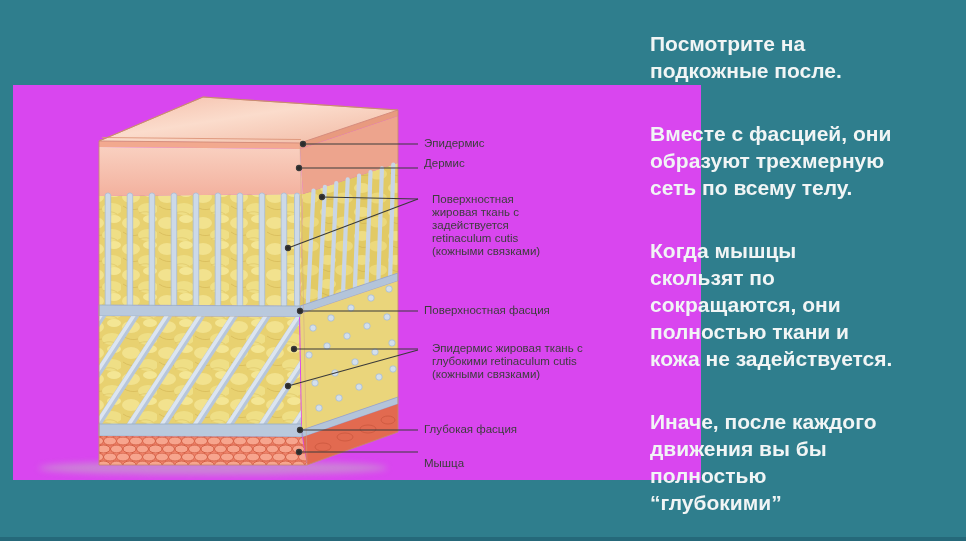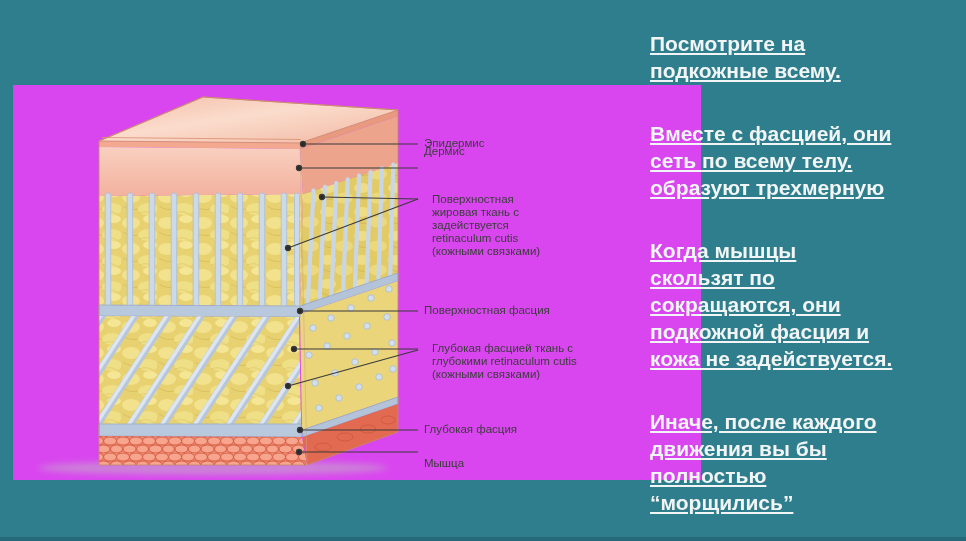--- a/index.html
+++ b/index.html
@@ -14,21 +14,21 @@
   .figure-panel svg{position:absolute;left:0;top:0;}
   .fig-label{
     position:absolute;left:411px;font-size:11.5px;line-height:13px;
     color:#3d3d3d;white-space:nowrap;
   }
   .fig-label div{white-space:nowrap;margin-left:8px;}
   .text-col{
     position:absolute;left:650px;top:30px;width:312px;
     color:#f1f5f5;font-weight:bold;font-size:21px;line-height:27px;
   }
-  .text-col p{margin:0 0 36px 0;text-decoration:underline;}
+  .text-col p{margin:0 0 36px 0;}
   .tl{display:block;white-space:nowrap;}
 </style>
 </head>
 <body>
 
 <div class="slide">
 
   <div class="figure-panel">
     <svg width="592" height="395" viewBox="0 0 592 395">
       <defs>
@@ -193,57 +193,57 @@
         <line x1="405" y1="265" x2="275" y2="301"></line>
           <circle cx="275" cy="301" r="2.6"></circle>
         <line x1="287" y1="345" x2="405" y2="345"></line>
           <circle cx="287" cy="345" r="2.6"></circle>
         <line x1="286" y1="367" x2="405" y2="367"></line>
           <circle cx="286" cy="367" r="2.6"></circle>
       </g>
     </svg>
 
     <div class="fig-label" style="top:52px">Эпидермис</div>
-    <div class="fig-label" style="top:60px">Дермис</div>
+    <div class="fig-label" style="top:72px">Дермис</div>
     <div class="fig-label" style="top:108px">
       <div>Поверхностная</div>
       <div>жировая ткань с</div>
       <div>задействуется</div>
       <div>retinaculum cutis</div>
       <div>(кожными связками)</div>
     </div>
     <div class="fig-label" style="top:219px">Поверхностная фасция</div>
     <div class="fig-label" style="top:257px">
-      <div>Глубокая фасцией ткань с</div>
+      <div>Эпидермис жировая ткань с</div>
       <div>глубокими retinaculum cutis</div>
       <div>(кожными связками)</div>
     </div>
     <div class="fig-label" style="top:338px">Глубокая фасция</div>
     <div class="fig-label" style="top:372px">Мышца</div>
   </div>
 
   <div class="text-col">
     <p>
       <span class="tl">Посмотрите на</span>
-      <span class="tl">подкожные всему.</span>
+      <span class="tl">подкожные после.</span>
     </p>
     <p>
       <span class="tl">Вместе с фасцией, они</span>
+      <span class="tl">образуют трехмерную</span>
       <span class="tl">сеть по всему телу.</span>
-      <span class="tl">образуют трехмерную</span>
     </p>
     <p>
       <span class="tl">Когда мышцы</span>
       <span class="tl">скользят по</span>
       <span class="tl">сокращаются, они</span>
-      <span class="tl">подкожной фасция и</span>
+      <span class="tl">полностью ткани и</span>
       <span class="tl">кожа не задействуется.</span>
     </p>
     <p>
       <span class="tl">Иначе, после каждого</span>
       <span class="tl">движения вы бы</span>
       <span class="tl">полностью</span>
-      <span class="tl">“морщились”</span>
+      <span class="tl">“глубокими”</span>
     </p>
   </div>
 
   <div class="bottom-edge"></div>
 </div>
 
 </body></html>

